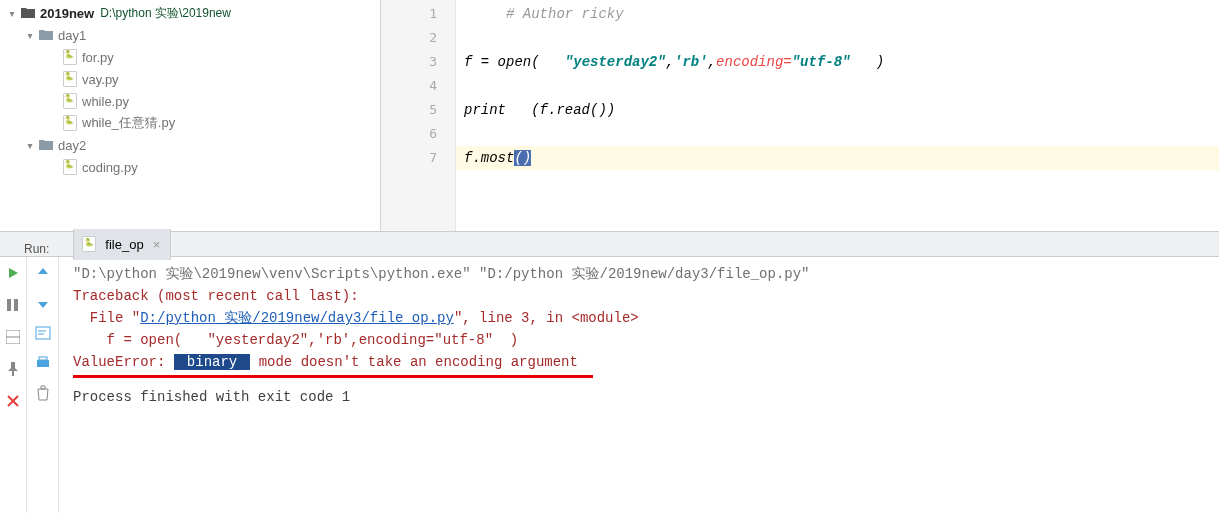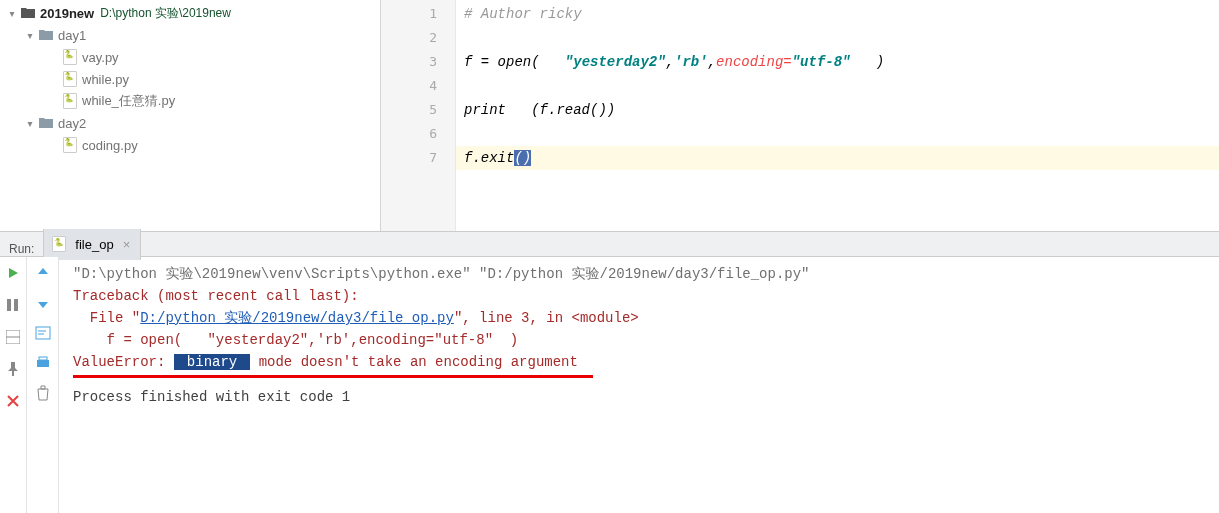--- a/index.html
+++ b/index.html
@@ -17,26 +17,26 @@
 .py-icon::before { content: ""; position: absolute; width: 12px; height: 14px; background: #fff; border: 1px solid #ccc; border-radius: 1px; }
 .py-icon::after { content: "🐍"; position: absolute; font-size: 8px; left: 2px; top: 1px; }
 .tree-label { font-size: 13px; color: #737373; }
 .tree-label.bold { font-weight: bold; color: #222; }
 .tree-path { color: #14532d; margin-left: 6px; font-size: 12px; }
 .editor { flex: 1; display: flex; background: #fff; position: relative; }
 .gutter { width: 75px; background: #f5f5f5; border-right: 1px solid #e8e8e8; text-align: right; padding-right: 18px; color: #aaa; font-family: "Consolas", monospace; font-size: 13px; line-height: 24px; padding-top: 2px; }
 .code { flex: 1; font-family: "Consolas", "Courier New", monospace; font-size: 14px; line-height: 24px; padding-top: 2px; font-style: italic; }
 .code-line { padding-left: 8px; white-space: pre; height: 24px; }
 .code-line.hl { background: #fffae3; }
-.comment { color: #999; }
+.comment { color: #999; margin-left: 42px; }
 .str { color: #008080; font-weight: bold; }
 .param { color: #ef4444; }
 .sel { background: #4b6eaf; color: #fff; }
 .run-header { display: flex; align-items: center; height: 25px; background: #eef0f2; border-bottom: 1px solid #ccc; }
-.run-label { color: #555; padding: 0 9px; font-size: 12px; margin-top: 10px; }
+.run-label { color: #555; padding: 0 24px; font-size: 12px; margin-top: 10px; }
 .run-tab { display: flex; align-items: center; height: 31px; padding: 0 10px 0 8px; background: #e0e4e9; border-right: 1px solid #ccc; border-left: 1px solid #ccc; gap: 5px; }
 .run-tab .py-icon { width: 14px; height: 14px; }
 .tab-close { color: #999; font-size: 13px; margin-left: 4px; }
 .console-area { display: flex; height: 256px; }
 .tool-col { width: 27px; background: #fff; border-right: 1px solid #e4e4e4; display: flex; flex-direction: column; align-items: center; padding-top: 6px; gap: 12px; }
 .tool-col2 { width: 32px; background: #fff; border-right: 1px solid #e4e4e4; display: flex; flex-direction: column; align-items: center; padding-top: 6px; gap: 10px; }
 .tool-btn { width: 20px; height: 20px; display: flex; align-items: center; justify-content: center; cursor: pointer; }
 .console { flex: 1; font-family: "Consolas", "Courier New", monospace; font-size: 14px; padding: 6px 14px; line-height: 22px; }
 .c-line { white-space: pre; }
 .c-cmd { color: #707070; }
@@ -69,20 +69,25 @@
         <span class="folder-icon">
             <svg width="14" height="12" viewBox="0 0 14 12">
               <path d="M0 1h5l1 1h8v9H0z"></path>
             </svg>
           </span>
         <span class="tree-label">day1</span>
       </div>
       <div class="tree-row">
           <span class="indent" style="width:62px"></span>
           <span class="py-icon"></span>
+          <span class="tree-label">for.py</span>
+        </div>
+      <div class="tree-row">
+          <span class="indent" style="width:62px"></span>
+          <span class="py-icon"></span>
           <span class="tree-label">vay.py</span>
         </div>
       <div class="tree-row">
           <span class="indent" style="width:62px"></span>
           <span class="py-icon"></span>
           <span class="tree-label">while.py</span>
         </div>
       <div class="tree-row">
           <span class="indent" style="width:62px"></span>
           <span class="py-icon"></span>
@@ -116,21 +121,21 @@
       <div>6</div>
       <div>7</div>
     </div>
     <div class="code">
       <div class="code-line"><span class="comment"># Author ricky</span></div>
       <div class="code-line"></div>
       <div class="code-line"><span>f = open(   </span><span class="str">"yesterday2"</span><span>,</span><span class="str">'rb'</span><span>,</span><span class="param">encoding=</span><span class="str">"utf-8"</span><span>   )</span></div>
       <div class="code-line"></div>
       <div class="code-line"><span>print   (f.read())</span></div>
       <div class="code-line"></div>
-      <div class="code-line hl"><span>f.exit</span><span class="sel">()</span></div>
+      <div class="code-line hl"><span>f.most</span><span class="sel">()</span></div>
     </div>
   </div>
 </div>
 
 <div class="run-header">
   <span class="run-label">Run:</span>
   <div class="run-tab">
     <span class="py-icon"></span>
     <span>file_op</span>
     <span class="tab-close">×</span>

